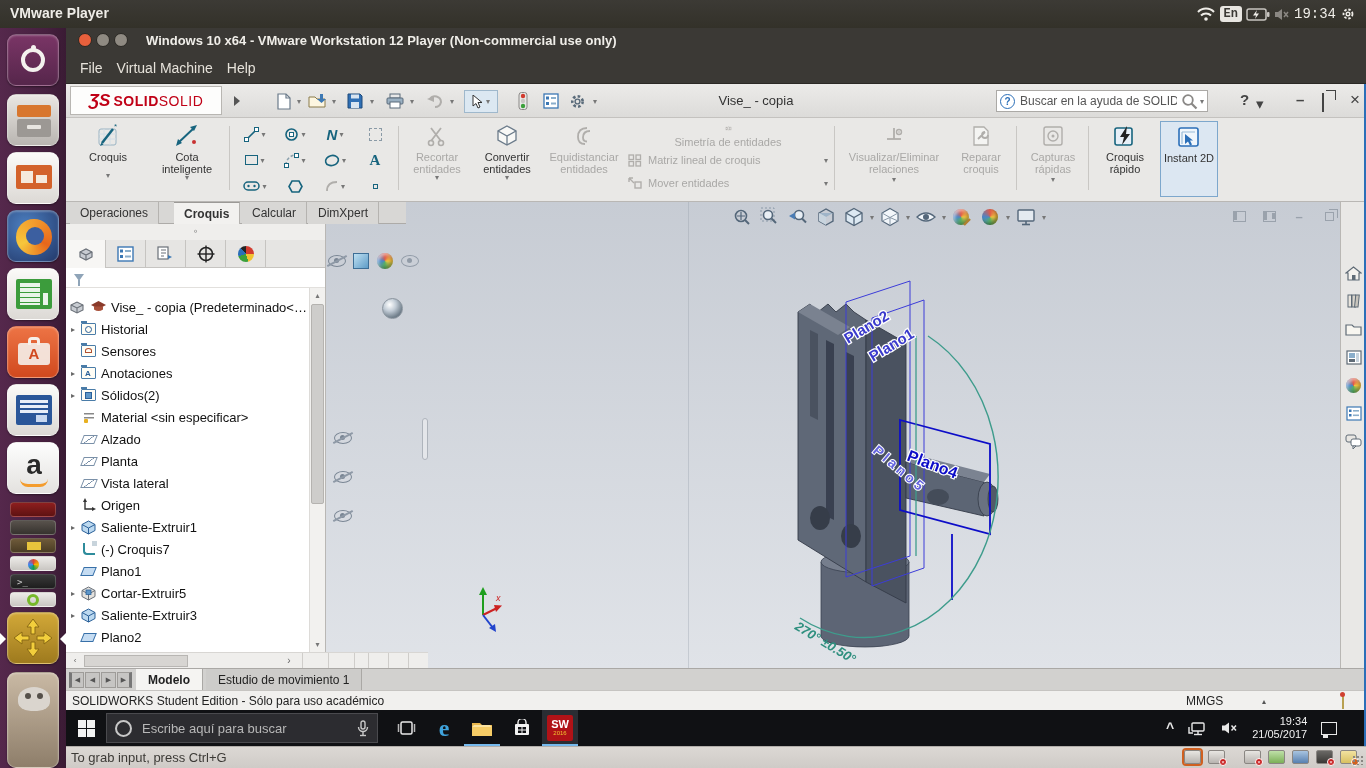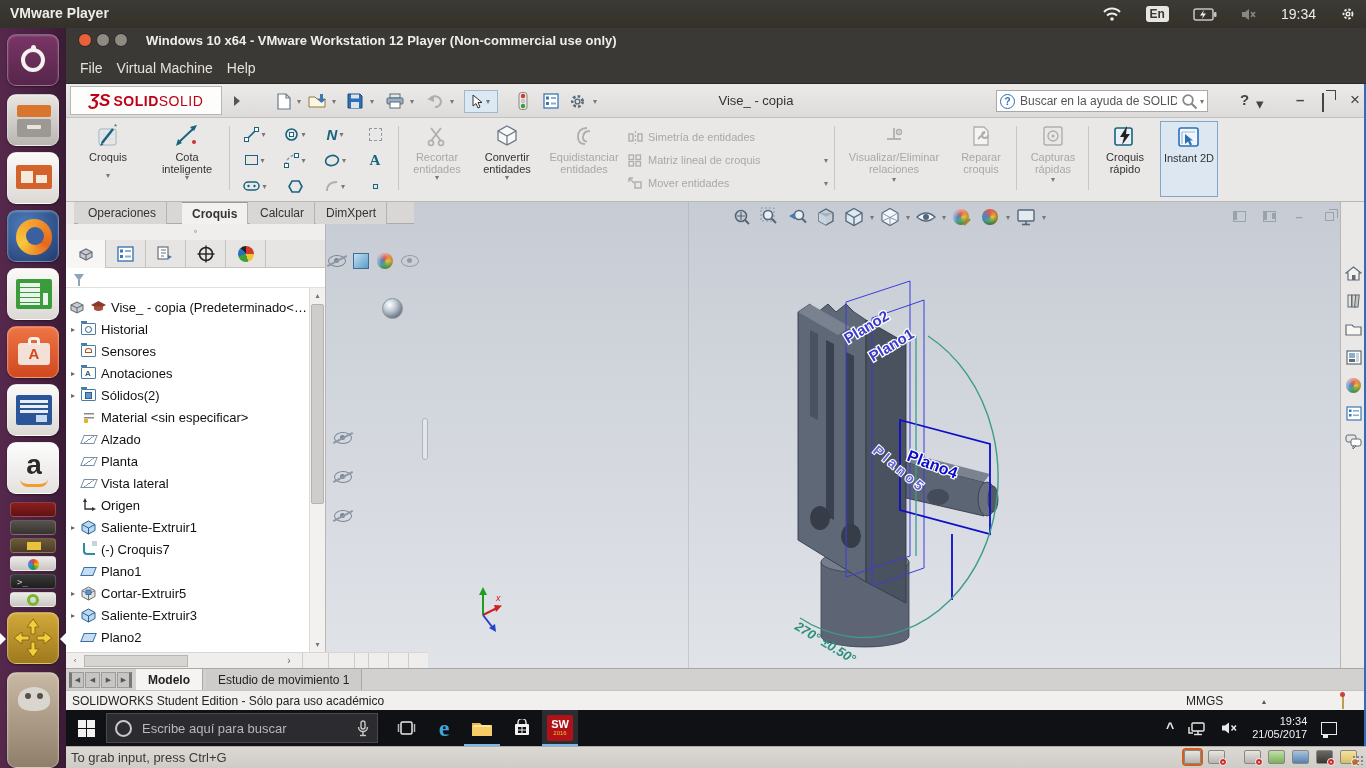--- a/index.html
+++ b/index.html
@@ -60,21 +60,21 @@
   .rbtn{position:absolute;top:3px;height:76px;display:flex;flex-direction:column;align-items:center;}
   .rbtn .ric{height:30px;display:flex;align-items:center;justify-content:center;}
   .rlbl{font-size:11px;line-height:12px;color:#333;text-align:center;white-space:pre-line;}
   .dis .rlbl{color:#A9A8A6;}
   .rsep{position:absolute;top:8px;height:64px;width:1px;background:#C9C7C4;}
   .rowbtn{position:absolute;height:22px;display:flex;align-items:center;gap:5px;font-size:11px;color:#A9A8A6;}
   .skcell{position:absolute;width:38px;height:24px;display:flex;align-items:center;gap:2px;justify-content:center;}
   .instant-on{background:#DCE7F2;border:1px solid #7DA7CC;}
 
   
-  #swtabs{left:0;top:118px;width:340px;height:22px;background:#D8D7D5;border-bottom:1px solid #ADABA8;margin-left:8px;}
+  #swtabs{left:0;top:118px;width:340px;height:22px;background:#D8D7D5;border-bottom:1px solid #ADABA8;}
   .swtab{position:absolute;top:0;height:22px;padding:0 10px;font-size:12px;color:#333;display:flex;align-items:center;
          border-right:1px solid #B5B3B0;background:#D8D7D5;}
   .swtab.active{background:#F2F1EF;font-weight:bold;border-top:1px solid #9B9996;}
 
   
   #graphics{left:260px;top:118px;width:1014px;height:466px;background:linear-gradient(#C7CCD4,#E0E3E8);}
   #gvline{left:622px;top:118px;width:1px;height:466px;background:rgba(150,158,170,.35);}
   #gsplitter{left:356px;top:334px;width:6px;height:42px;background:#E4E6EA;border:1px solid #AEB4BC;border-radius:3px;}
 
   
@@ -187,21 +187,21 @@
   .plbl5{font-weight:bold;fill:#6565DE;stroke:#FFFFFF;stroke-width:2px;paint-order:stroke;font-size:14px;letter-spacing:3px;}
   .dimtxt{font-weight:bold;font-style:italic;fill:#2E8F7E;font-size:13px;}
 </style>
 </head>
 <body>
 
 <div id="stage">
 
   <div id="topbar" class="ab">
     <span class="title">VMware Player</span>
-    <div class="ab flex" style="right:10px;top:0;height:28px;gap:24px;">
+    <div class="ab flex" style="right:10px;top:0;height:28px;gap:4px;font-family:Liberation Mono, monospace;">
       <span>
         <svg width="20" height="16" viewBox="0 0 20 16">
             <path d="M2 6 A11 11 0 0 1 18 6" fill="none" stroke="#EFEDE8" stroke-width="2"></path>
             <path d="M5 9.5 A7 7 0 0 1 15 9.5" fill="none" stroke="#EFEDE8" stroke-width="2"></path>
             <circle cx="10" cy="13" r="1.8" fill="#EFEDE8"></circle>
           </svg>
       </span>
       <span class="kbd-box">En</span>
       <span>
         <svg width="24" height="13" viewBox="0 0 24 13">
@@ -531,21 +531,21 @@
       <div class="rbtn dis" style="left:478px;width:80px;">
         <span class="ric">
           <svg width="22" height="22" viewBox="0 0 22 22">
               <path d="M14 3 Q5 3 5 12 Q5 19 12 19" fill="none" stroke="#B0AEAB" stroke-width="1.8"></path>
               <path d="M17 6 Q10 6 10 12.5 Q10 16.5 14 16.5" fill="none" stroke="#B0AEAB" stroke-width="1.8"></path>
             </svg>
         </span>
         <span class="rlbl">Equidistanciar entidades</span>
       </div>
 
-      <div class="rowbtn" style="left:562px;top:8px;width:200px;">
+      <div class="rowbtn" style="left:562px;top:8px;width:200px;flex-direction:column;">
         <svg width="15" height="13" viewBox="0 0 15 13">
             <rect x="1" y="3" width="4" height="7" fill="none" stroke="#B0AEAB" stroke-width="1.4"></rect>
             <rect x="10" y="3" width="4" height="7" fill="none" stroke="#B0AEAB" stroke-width="1.4"></rect>
             <line x1="7.5" y1="0" x2="7.5" y2="13" stroke="#B0AEAB" stroke-width="1.2" stroke-dasharray="2 2"></line>
           </svg>
         <span>Simetría de entidades</span>
       </div>
       <div class="rowbtn" style="left:562px;top:31px;width:200px;">
         <svg width="15" height="13" viewBox="0 0 15 13">
             <rect x="1" y="1" width="4.5" height="4.5" fill="none" stroke="#B0AEAB" stroke-width="1.3"></rect>

